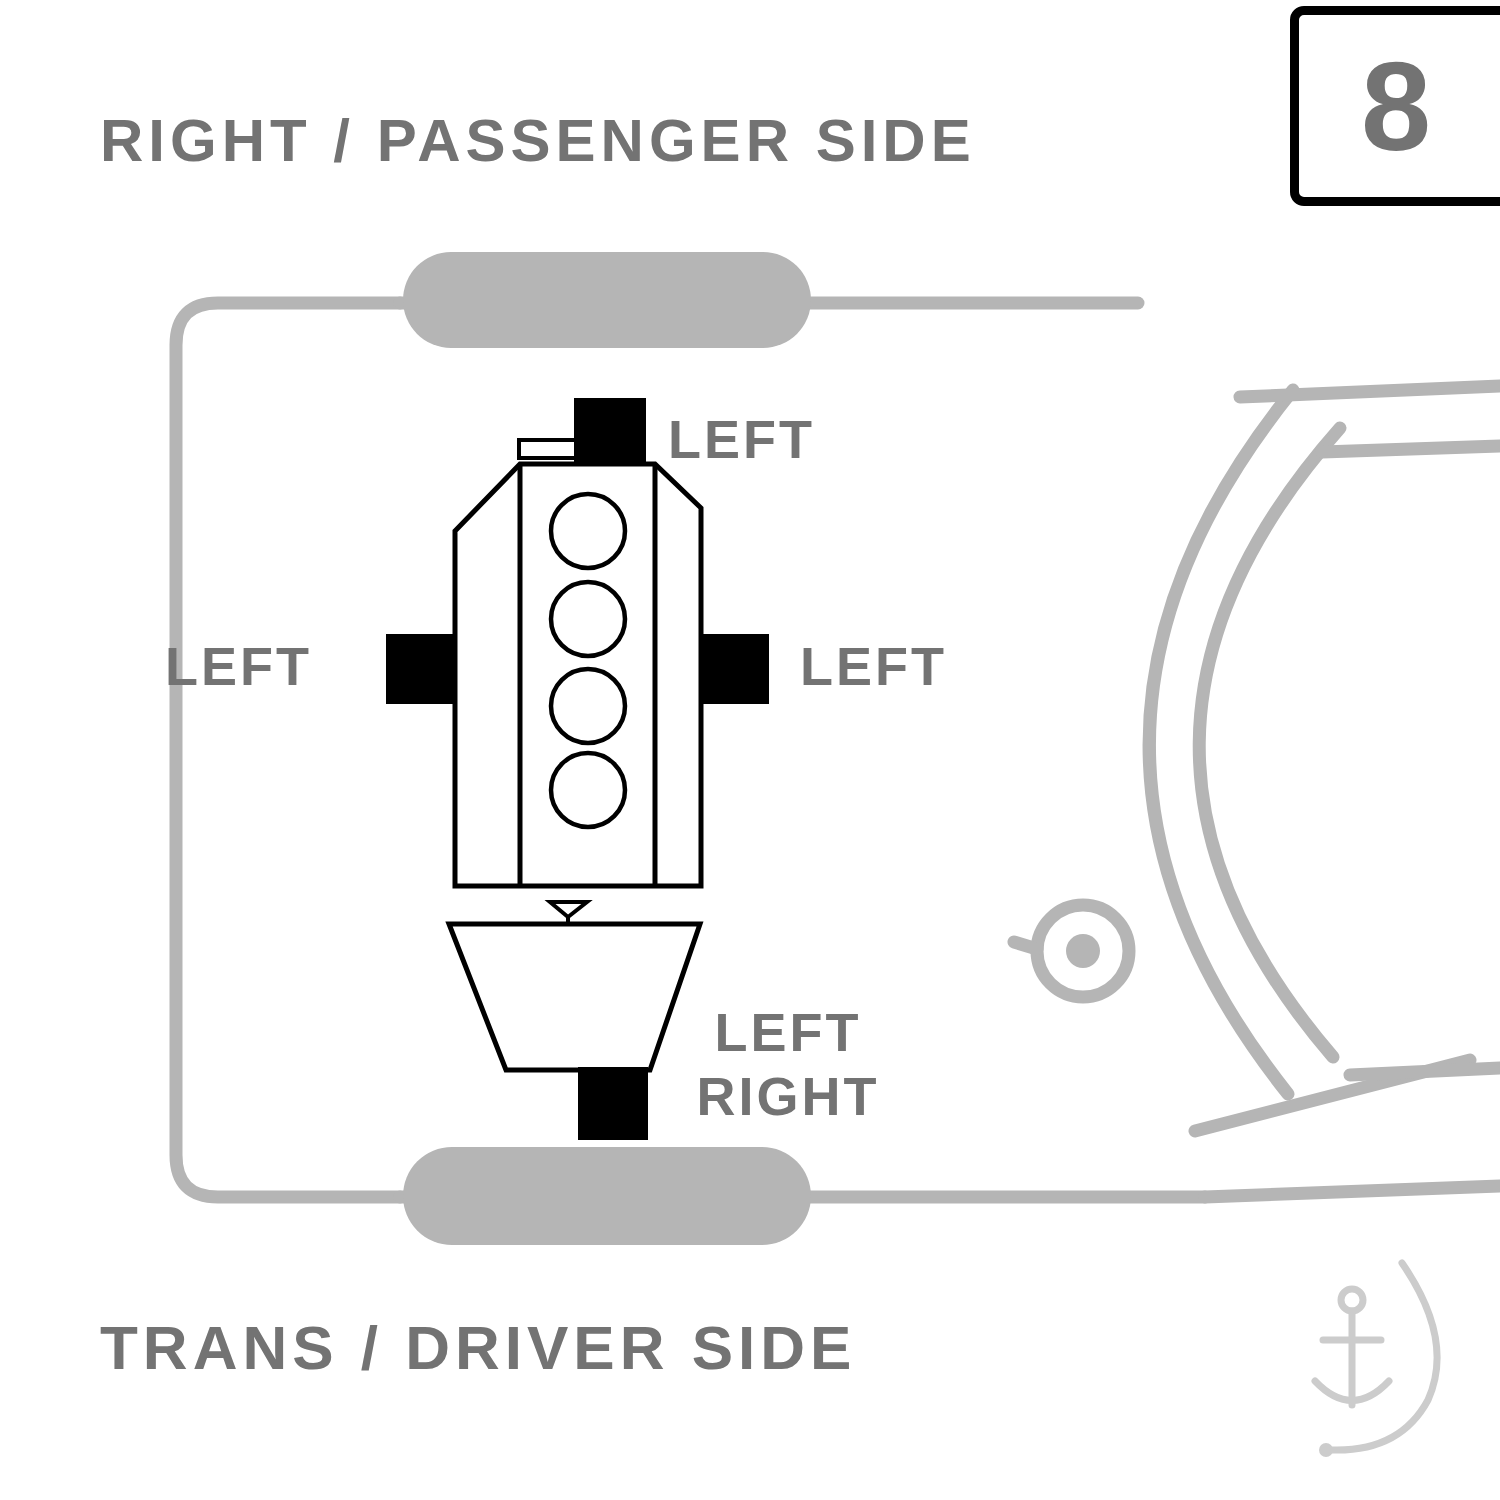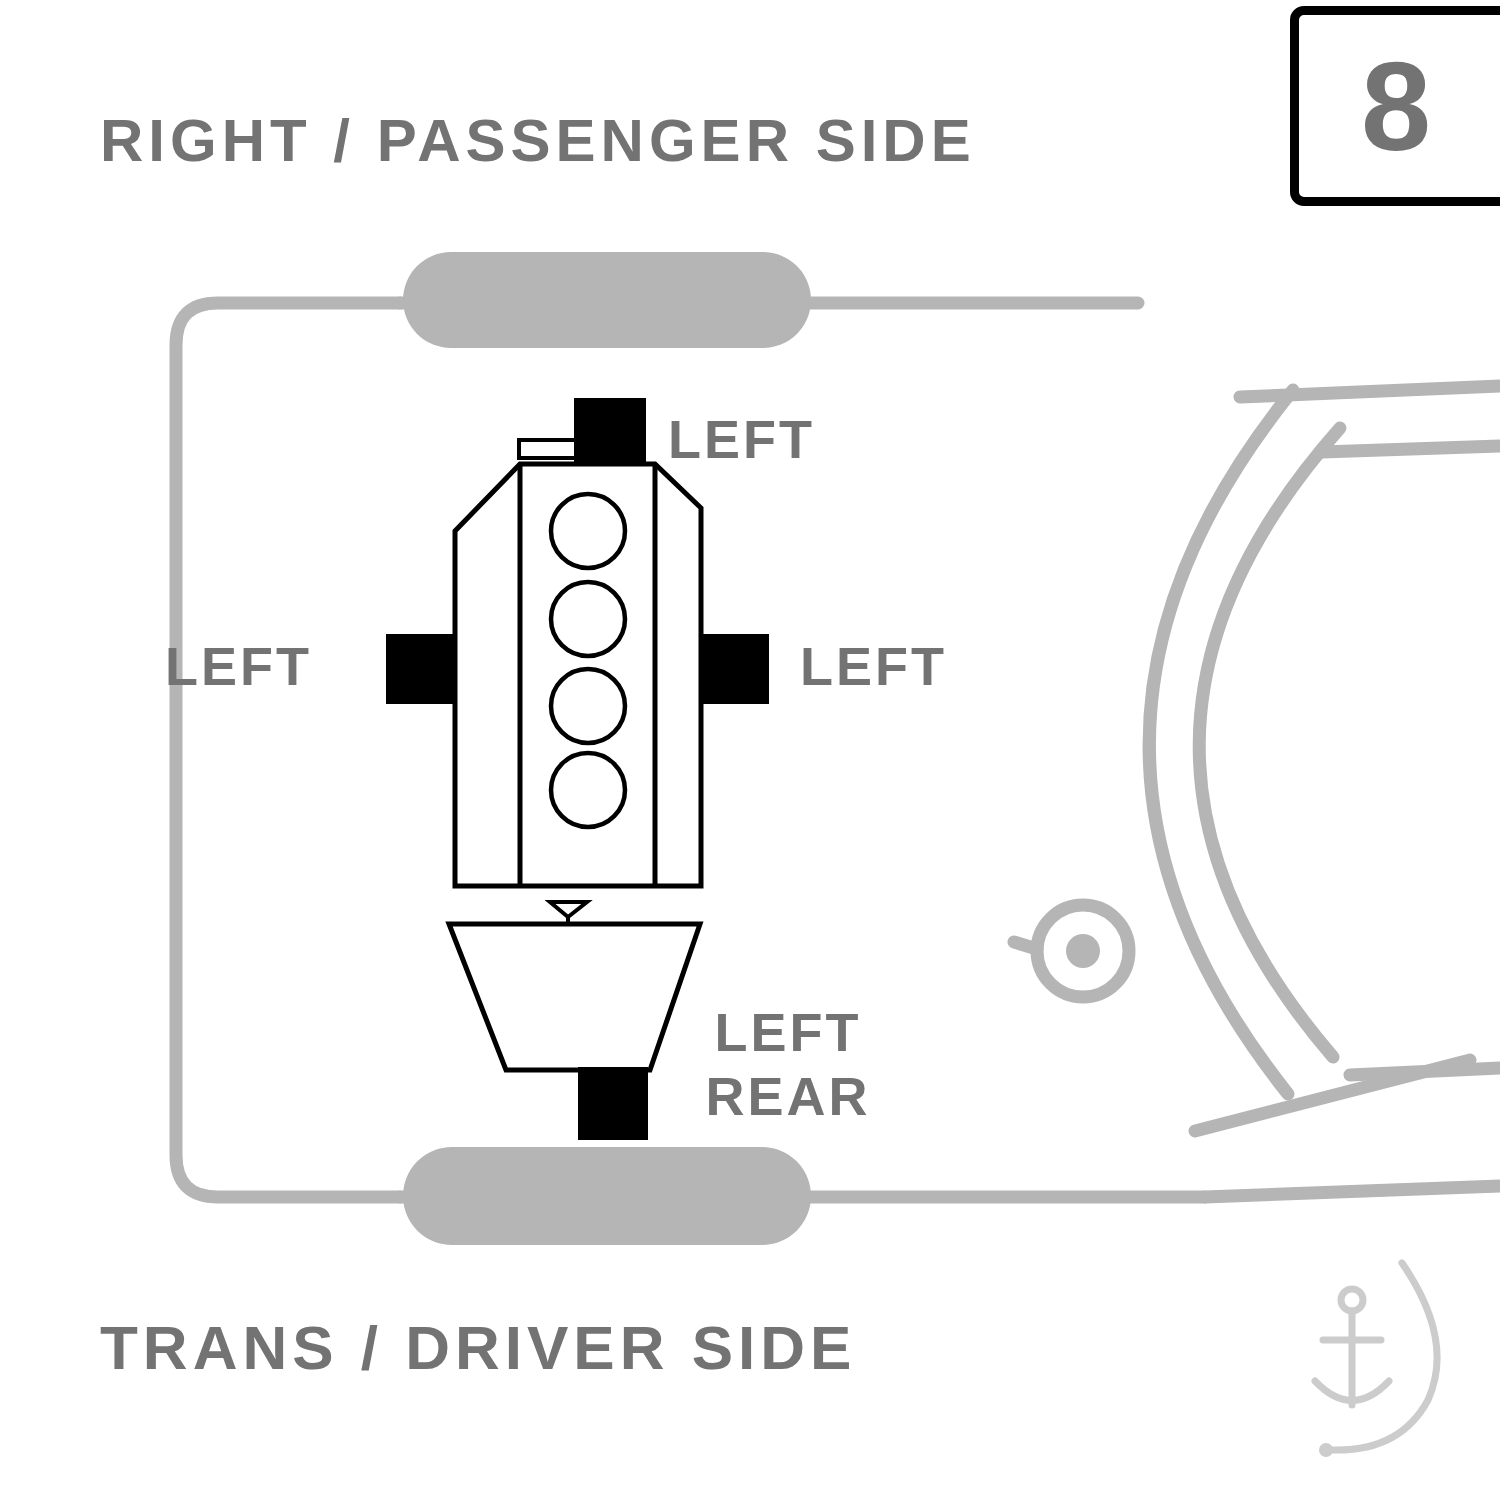--- a/index.html
+++ b/index.html
@@ -126,18 +126,18 @@
   </div>
 
   <div class="mount-label label-right">LEFT</div>
 
   <div class="mount-label label-front">LEFT</div>
 
   <div class="mount-label label-rear">LEFT</div>
 
   <div class="mount-label label-trans">
     <div>LEFT</div>
-    <div>REAR</div>
+    <div>RIGHT</div>
   </div>
 
   <div class="title title-bottom">TRANS / DRIVER SIDE</div>
 
 </div>
 
 </body></html>

